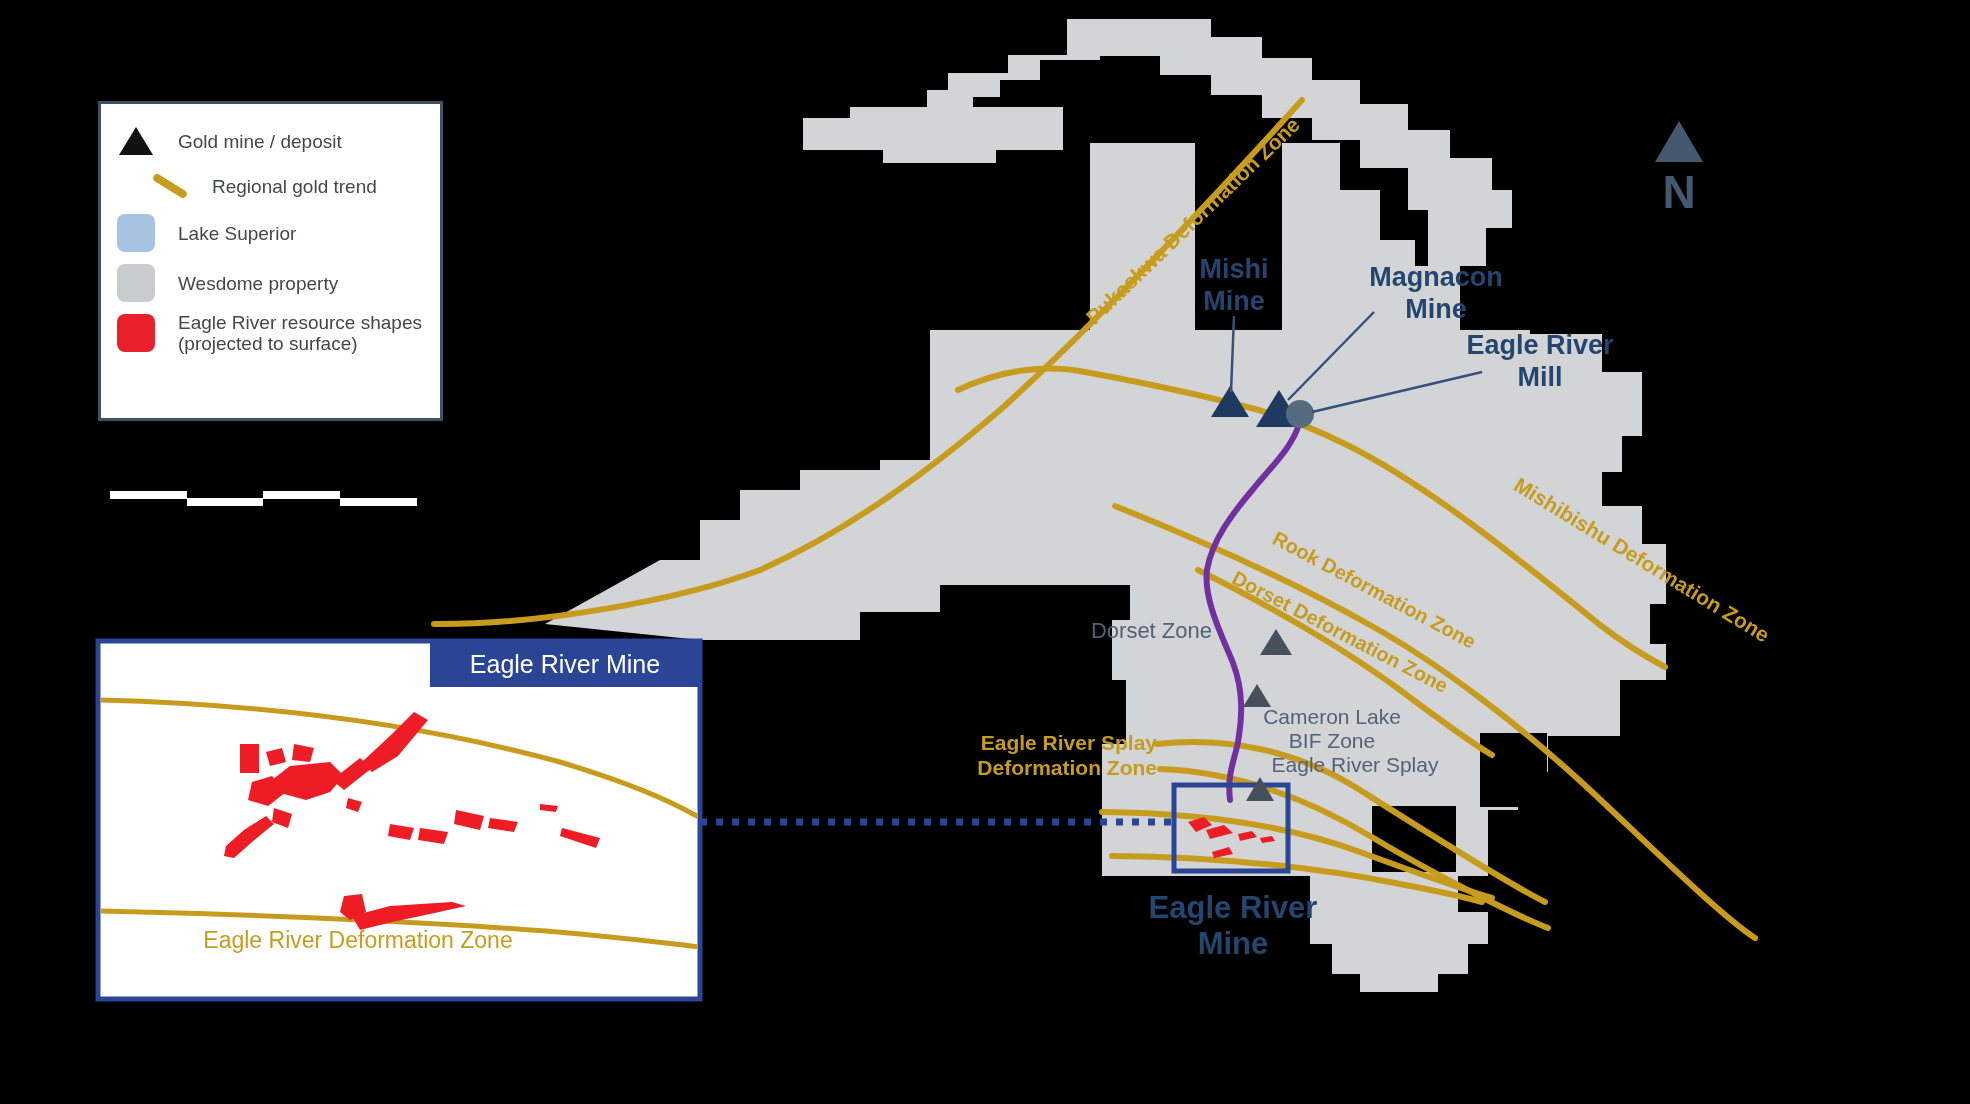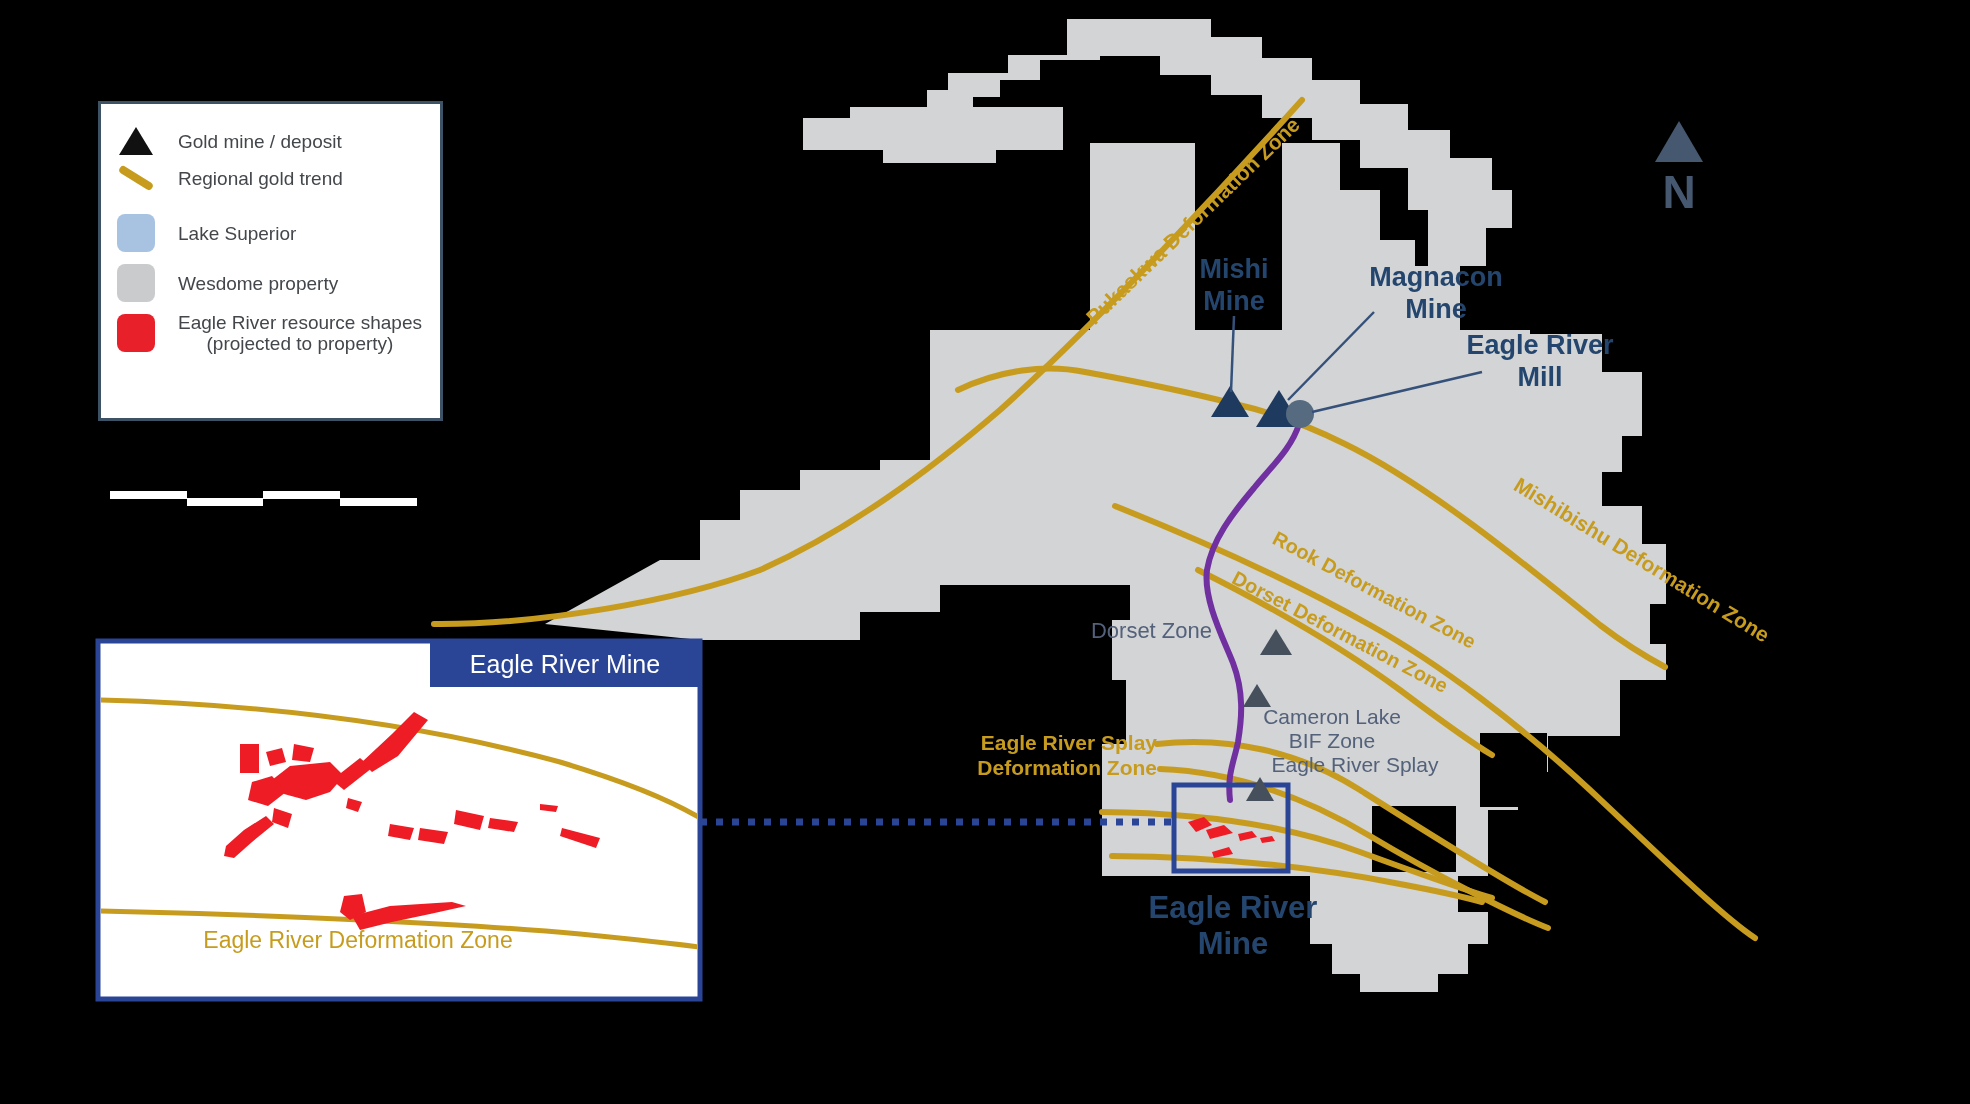--- a/index.html
+++ b/index.html
@@ -164,31 +164,31 @@
     <text x="565" y="673" text-anchor="middle" font-size="25" fill="#ffffff">Eagle River Mine</text>
   </g>
 </svg>
 
   
   <div class="legend">
     <div class="legend-item" style="top:14px;">
       <span class="tri-icon"></span>
       <span class="legend-label">Gold mine / deposit</span>
     </div>
-    <div class="legend-item" style="top:51px;">
+    <div class="legend-item" style="top:59px;margin-left:34px;">
       <span class="seg seg-gold"></span>
       <span class="legend-label">Regional gold trend</span>
     </div>
     <div class="legend-item" style="top:156px;">
       <span class="sw sw-gray"></span>
       <span class="legend-label">Wesdome property</span>
     </div>
     <div class="legend-item" style="top:106px;">
       <span class="sw sw-lake"></span>
       <span class="legend-label">Lake Superior</span>
     </div>
-    <div class="legend-item" style="top:206px;text-align:center;">
+    <div class="legend-item" style="top:206px;">
       <span class="sw sw-red"></span>
-      <span class="legend-label"><span>Eagle River resource shapes</span><br><span>(projected to property)</span></span>
+      <span class="legend-label"><span>Eagle River resource shapes</span><br><span>(projected to surface)</span></span>
     </div>
   </div>
 
 </div>
 
 </body></html>

